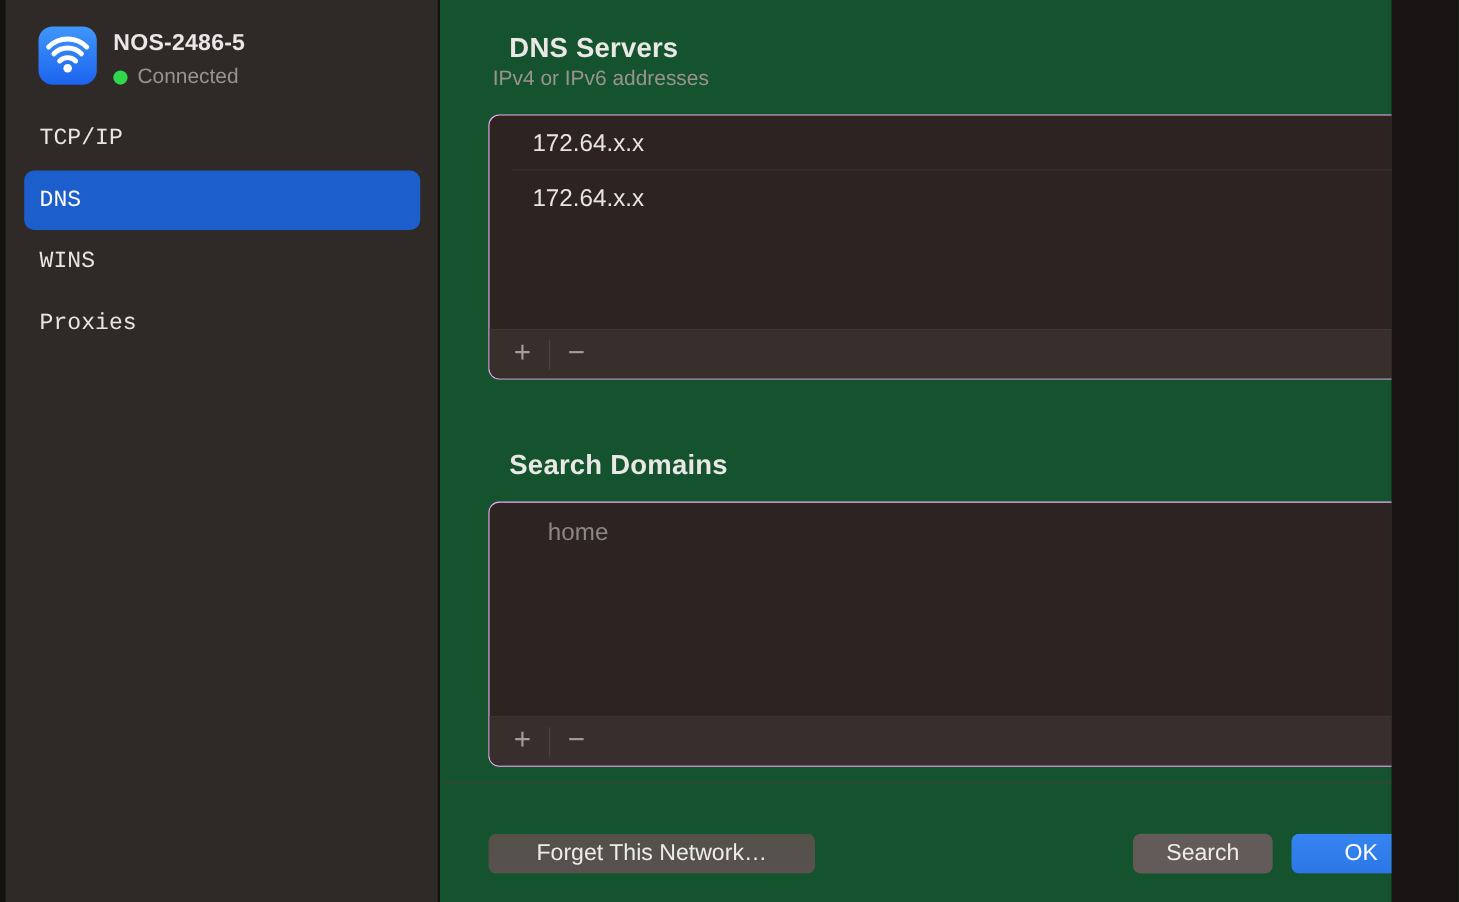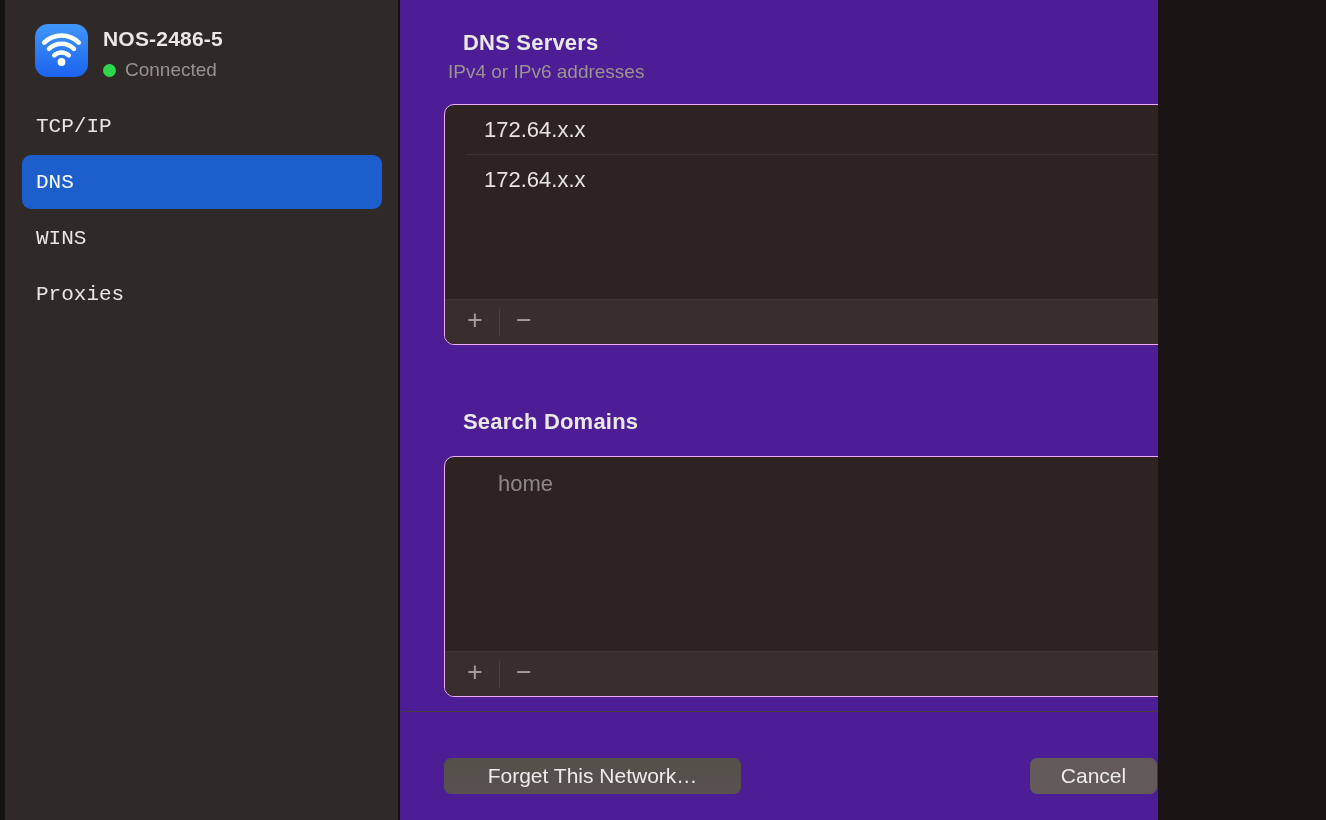--- a/index.html
+++ b/index.html
@@ -1,23 +1,23 @@
 <!DOCTYPE html>
 <html><head>
 <meta charset="utf-8">
 <style>
   * { margin: 0; padding: 0; box-sizing: border-box; }
   html, body { background: #1a1514; }
   body { font-family: "Liberation Sans", "DejaVu Sans", sans-serif; }
 
   .window {
     position: relative;
-    width: 1158px;
+    width: 1265px;
     height: 820px;
-    background: #4c1d95;
+    background: #14532d;
     overflow: hidden;
   }
 
   
   .sidebar {
     position: absolute;
     left: 0; top: 0;
     width: 400px; height: 820px;
     background: #2f2928;
     border-right: 2px solid #161110;
@@ -91,21 +91,21 @@
 
   
   .content {
     position: absolute;
     left: 402px; top: 0;
     width: 924px; height: 820px;
   }
   .section-title {
     position: absolute;
     left: 61px;
-    font-size: 22px;
+    font-size: 25px;
     font-weight: 700;
     letter-spacing: 0.2px;
     color: #eae8e7;
   }
   .section-subtitle {
     position: absolute;
     left: 46px;
     font-size: 19px;
     color: #9b9390;
   }
@@ -265,17 +265,17 @@
       <div class="box-footer">
         <button class="pm-btn">+</button>
         <div class="pm-sep"></div>
         <button class="pm-btn">−</button>
       </div>
     </div>
 
     <div class="footer-divider"></div>
 
     <button class="action-btn btn-forget">Forget This Network…</button>
-    <button class="action-btn btn-cancel">Cancel</button>
+    <button class="action-btn btn-cancel">Search</button>
     <button class="action-btn btn-ok">OK</button>
   </div>
 
 </div>
 
 </body></html>

